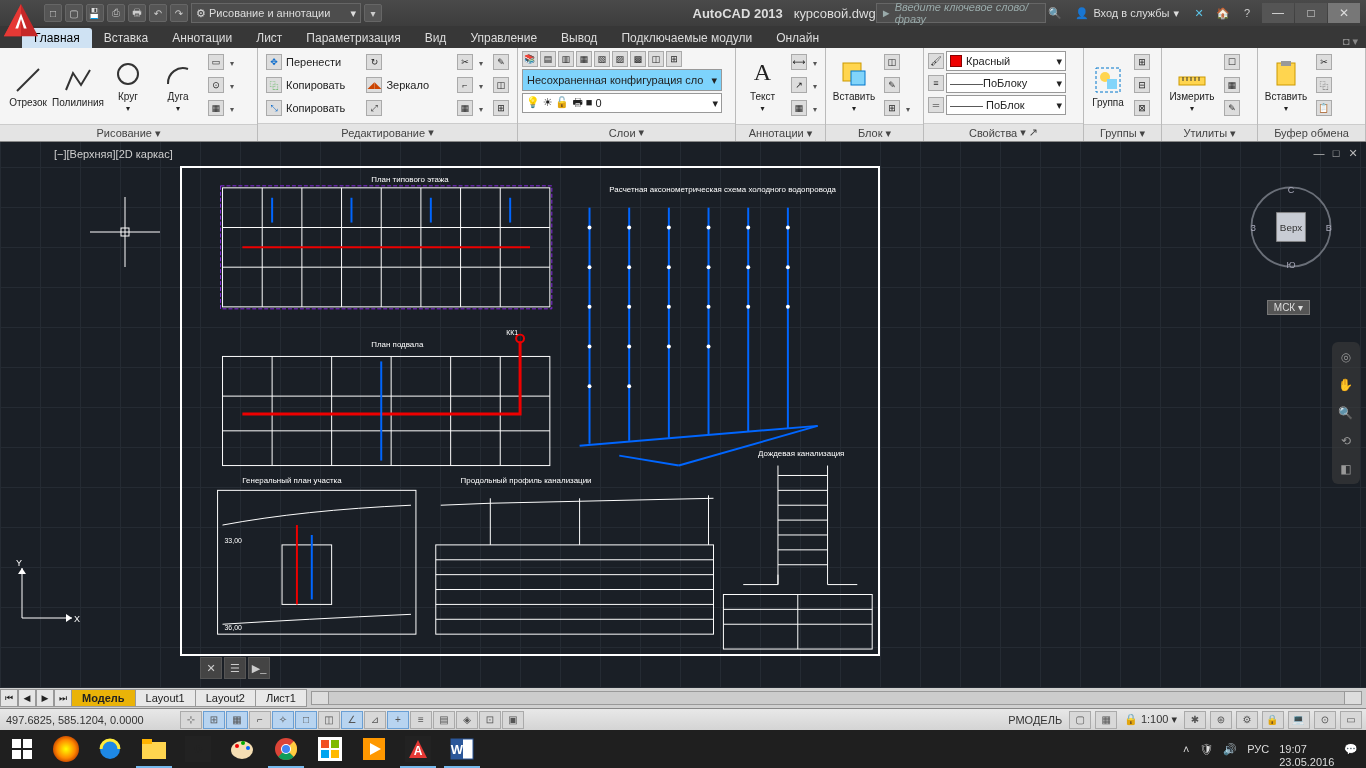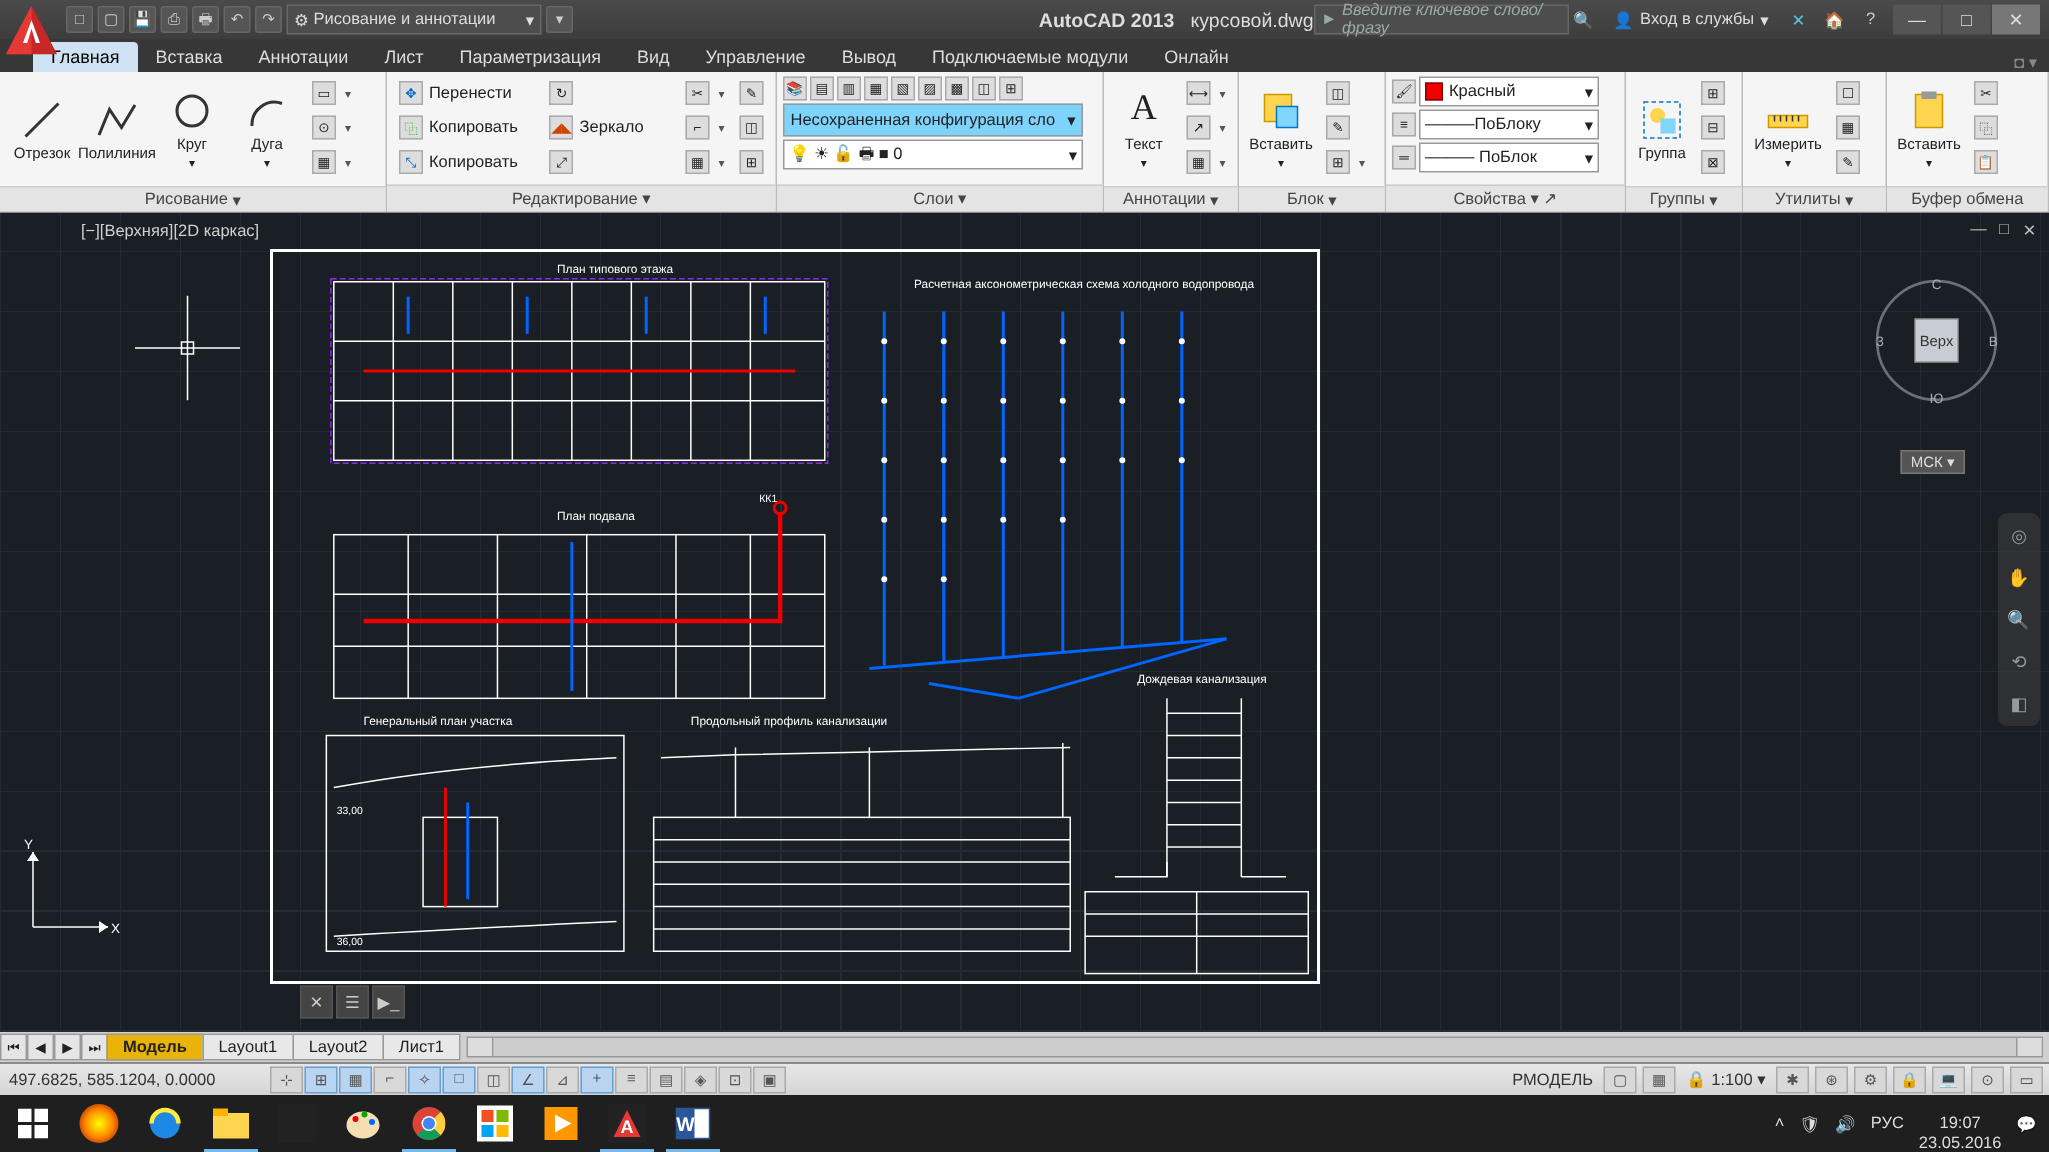--- a/index.html
+++ b/index.html
@@ -79,21 +79,21 @@
 .sb-btn { width: 22px; height: 18px; background: #d8d8d8; border: 1px solid #aaa; display: flex; align-items: center; justify-content: center; font-size: 10px; color: #555; }
 .sb-btn.on { background: #b8d4f0; border-color: #6a9fd4; }
 .sb-right { margin-left: auto; display: flex; align-items: center; gap: 4px; padding-right: 4px; }
 .sb-txt { font-size: 11px; color: #333; padding: 0 3px; }
 
 
 .taskbar { height: 38px; background: #1f1f1f; display: flex; align-items: center; }
 .tb-item { width: 44px; height: 38px; display: flex; align-items: center; justify-content: center; position: relative; }
 .tb-item.active::after { content: ""; position: absolute; bottom: 0; left: 4px; right: 4px; height: 2px; background: #76b9ed; }
 .tb-right { margin-left: auto; display: flex; align-items: center; color: #ddd; font-size: 11px; gap: 10px; padding-right: 8px; }
-.tb-clock { text-align: center; line-height: 1.2; margin-top: 14px; }
+.tb-clock { line-height: 1.2; margin-top: 14px; }
 </style>
 </head>
 <body>
 
 <div class="titlebar">
   <svg class="app-badge" viewBox="0 0 40 40">
     <path d="M2 36 L20 2 L38 36 Z" fill="#c62828"></path>
       <path d="M2 36 L20 2 L20 36 Z" fill="#e53935"></path>
     <path d="M14 28 L20 12 L26 28 L23 28 L20 18 L17 28 Z" fill="#fff"></path>
   </svg>

